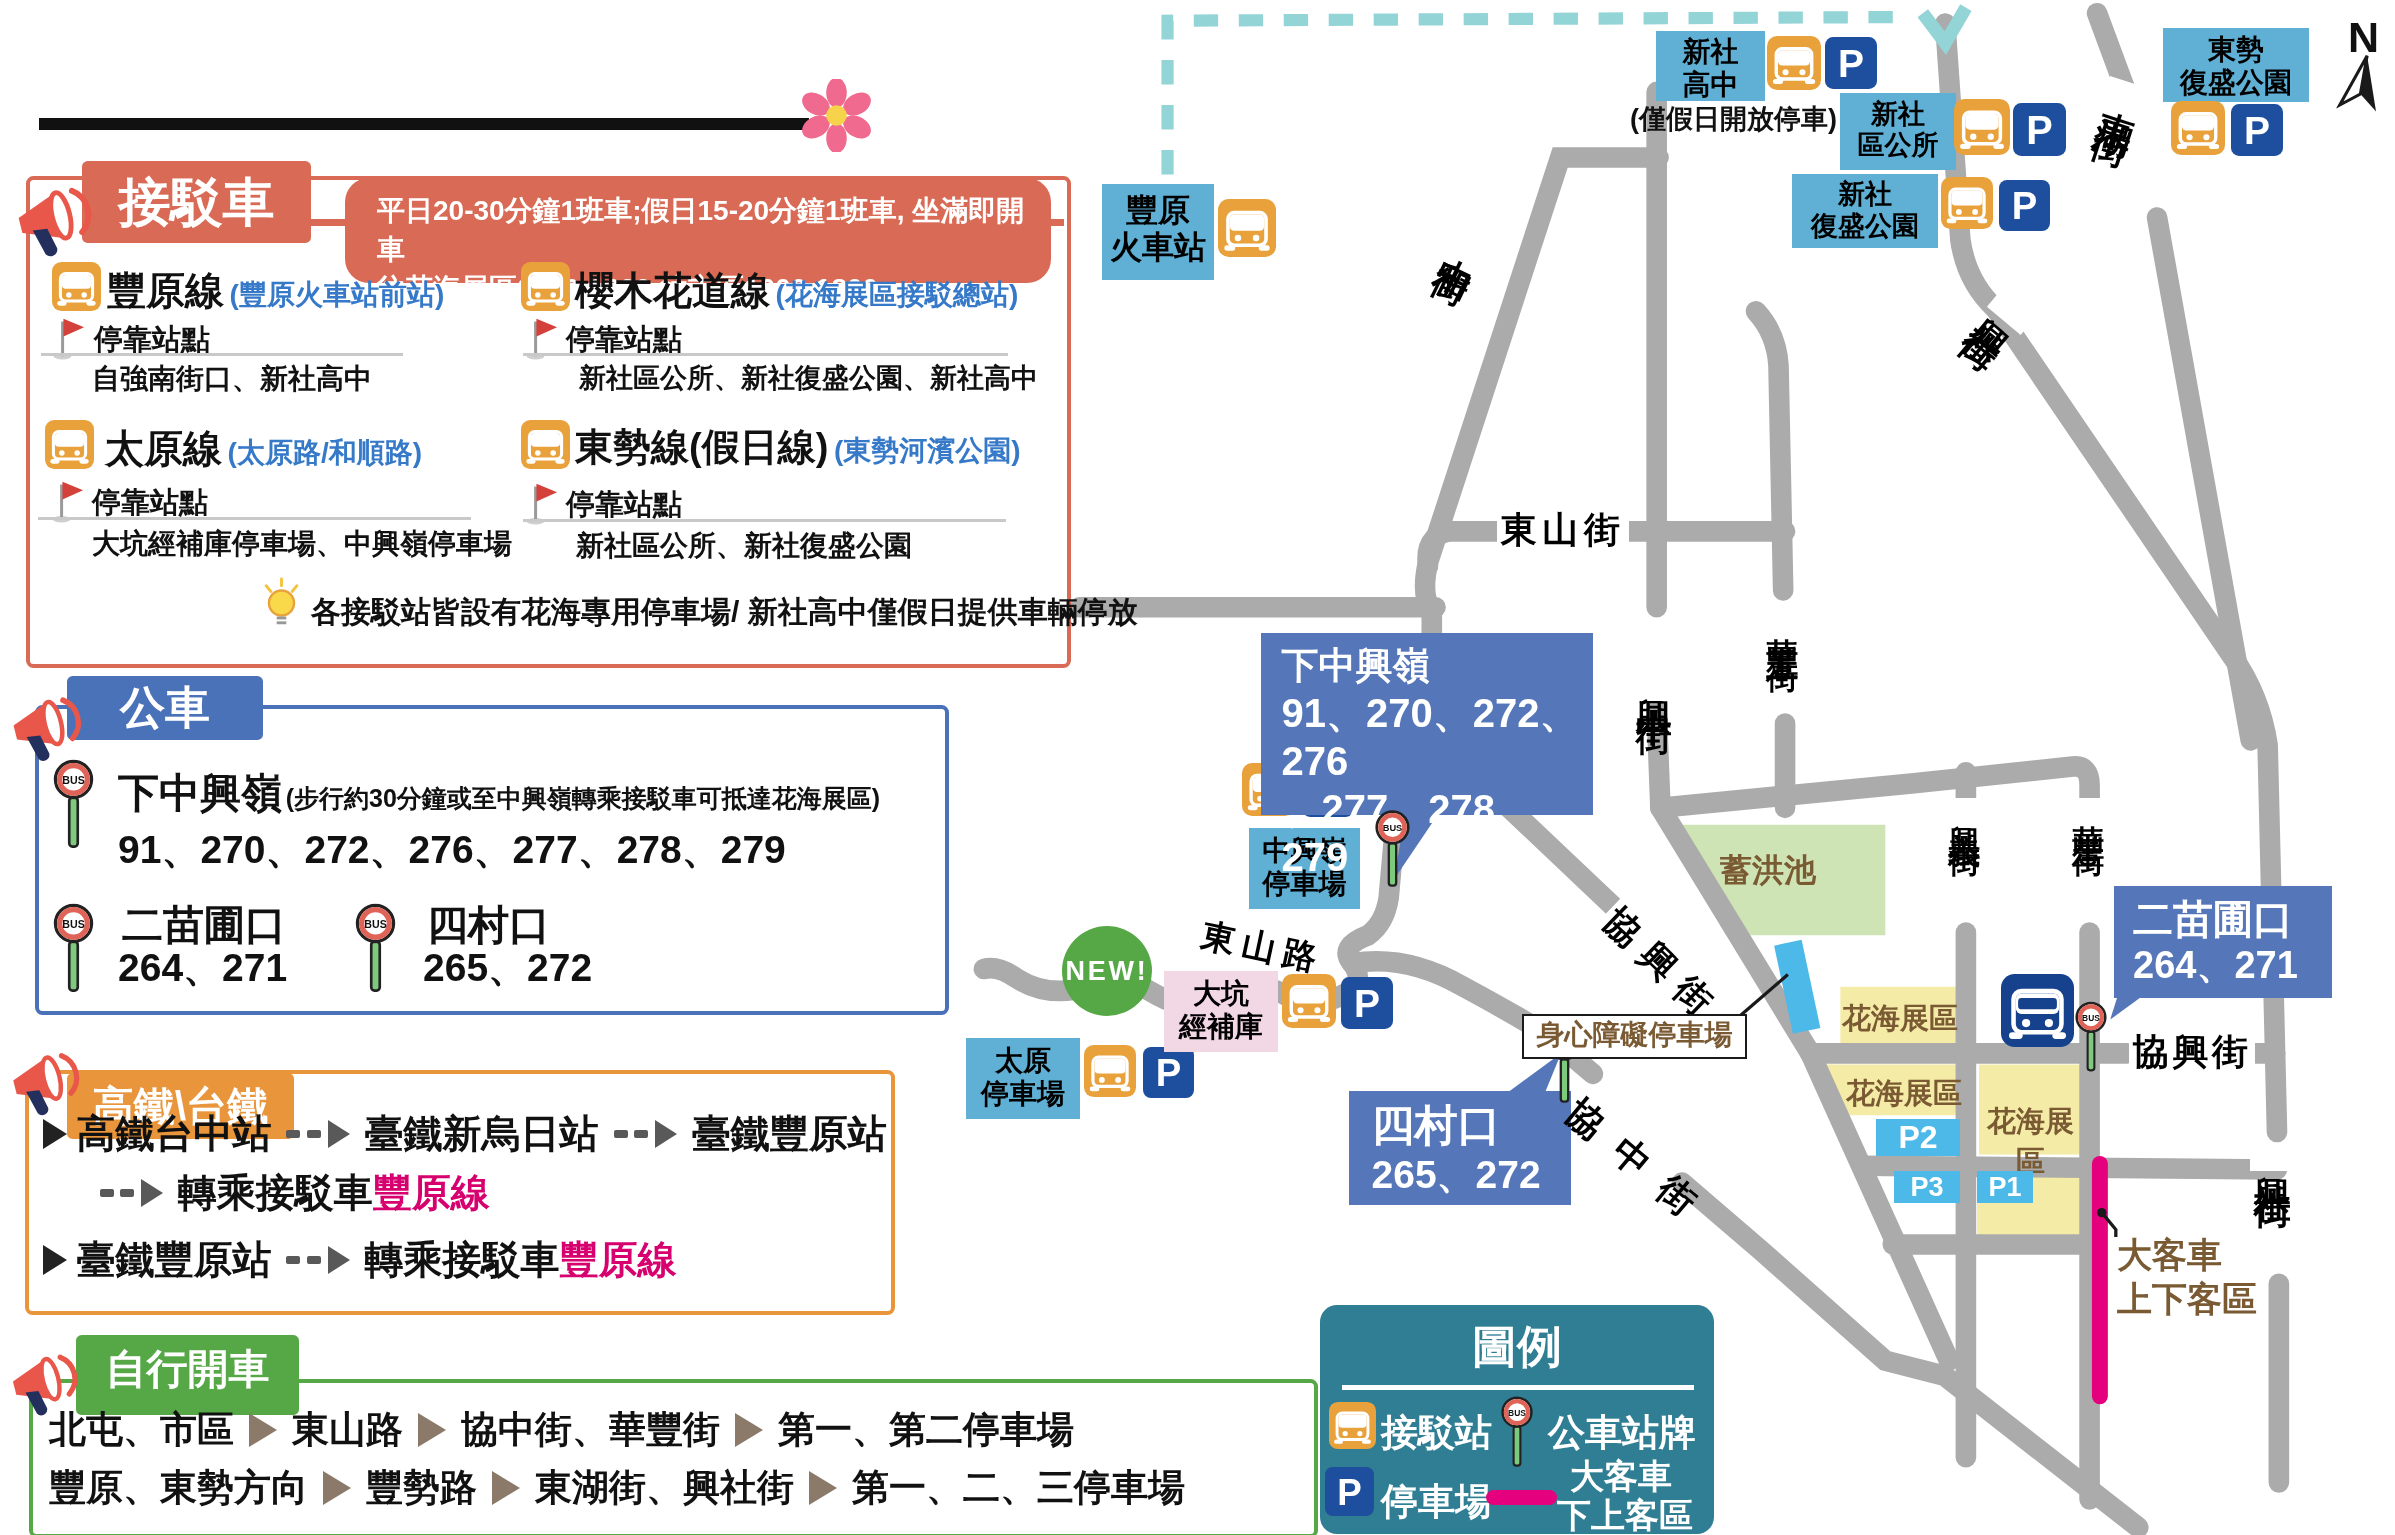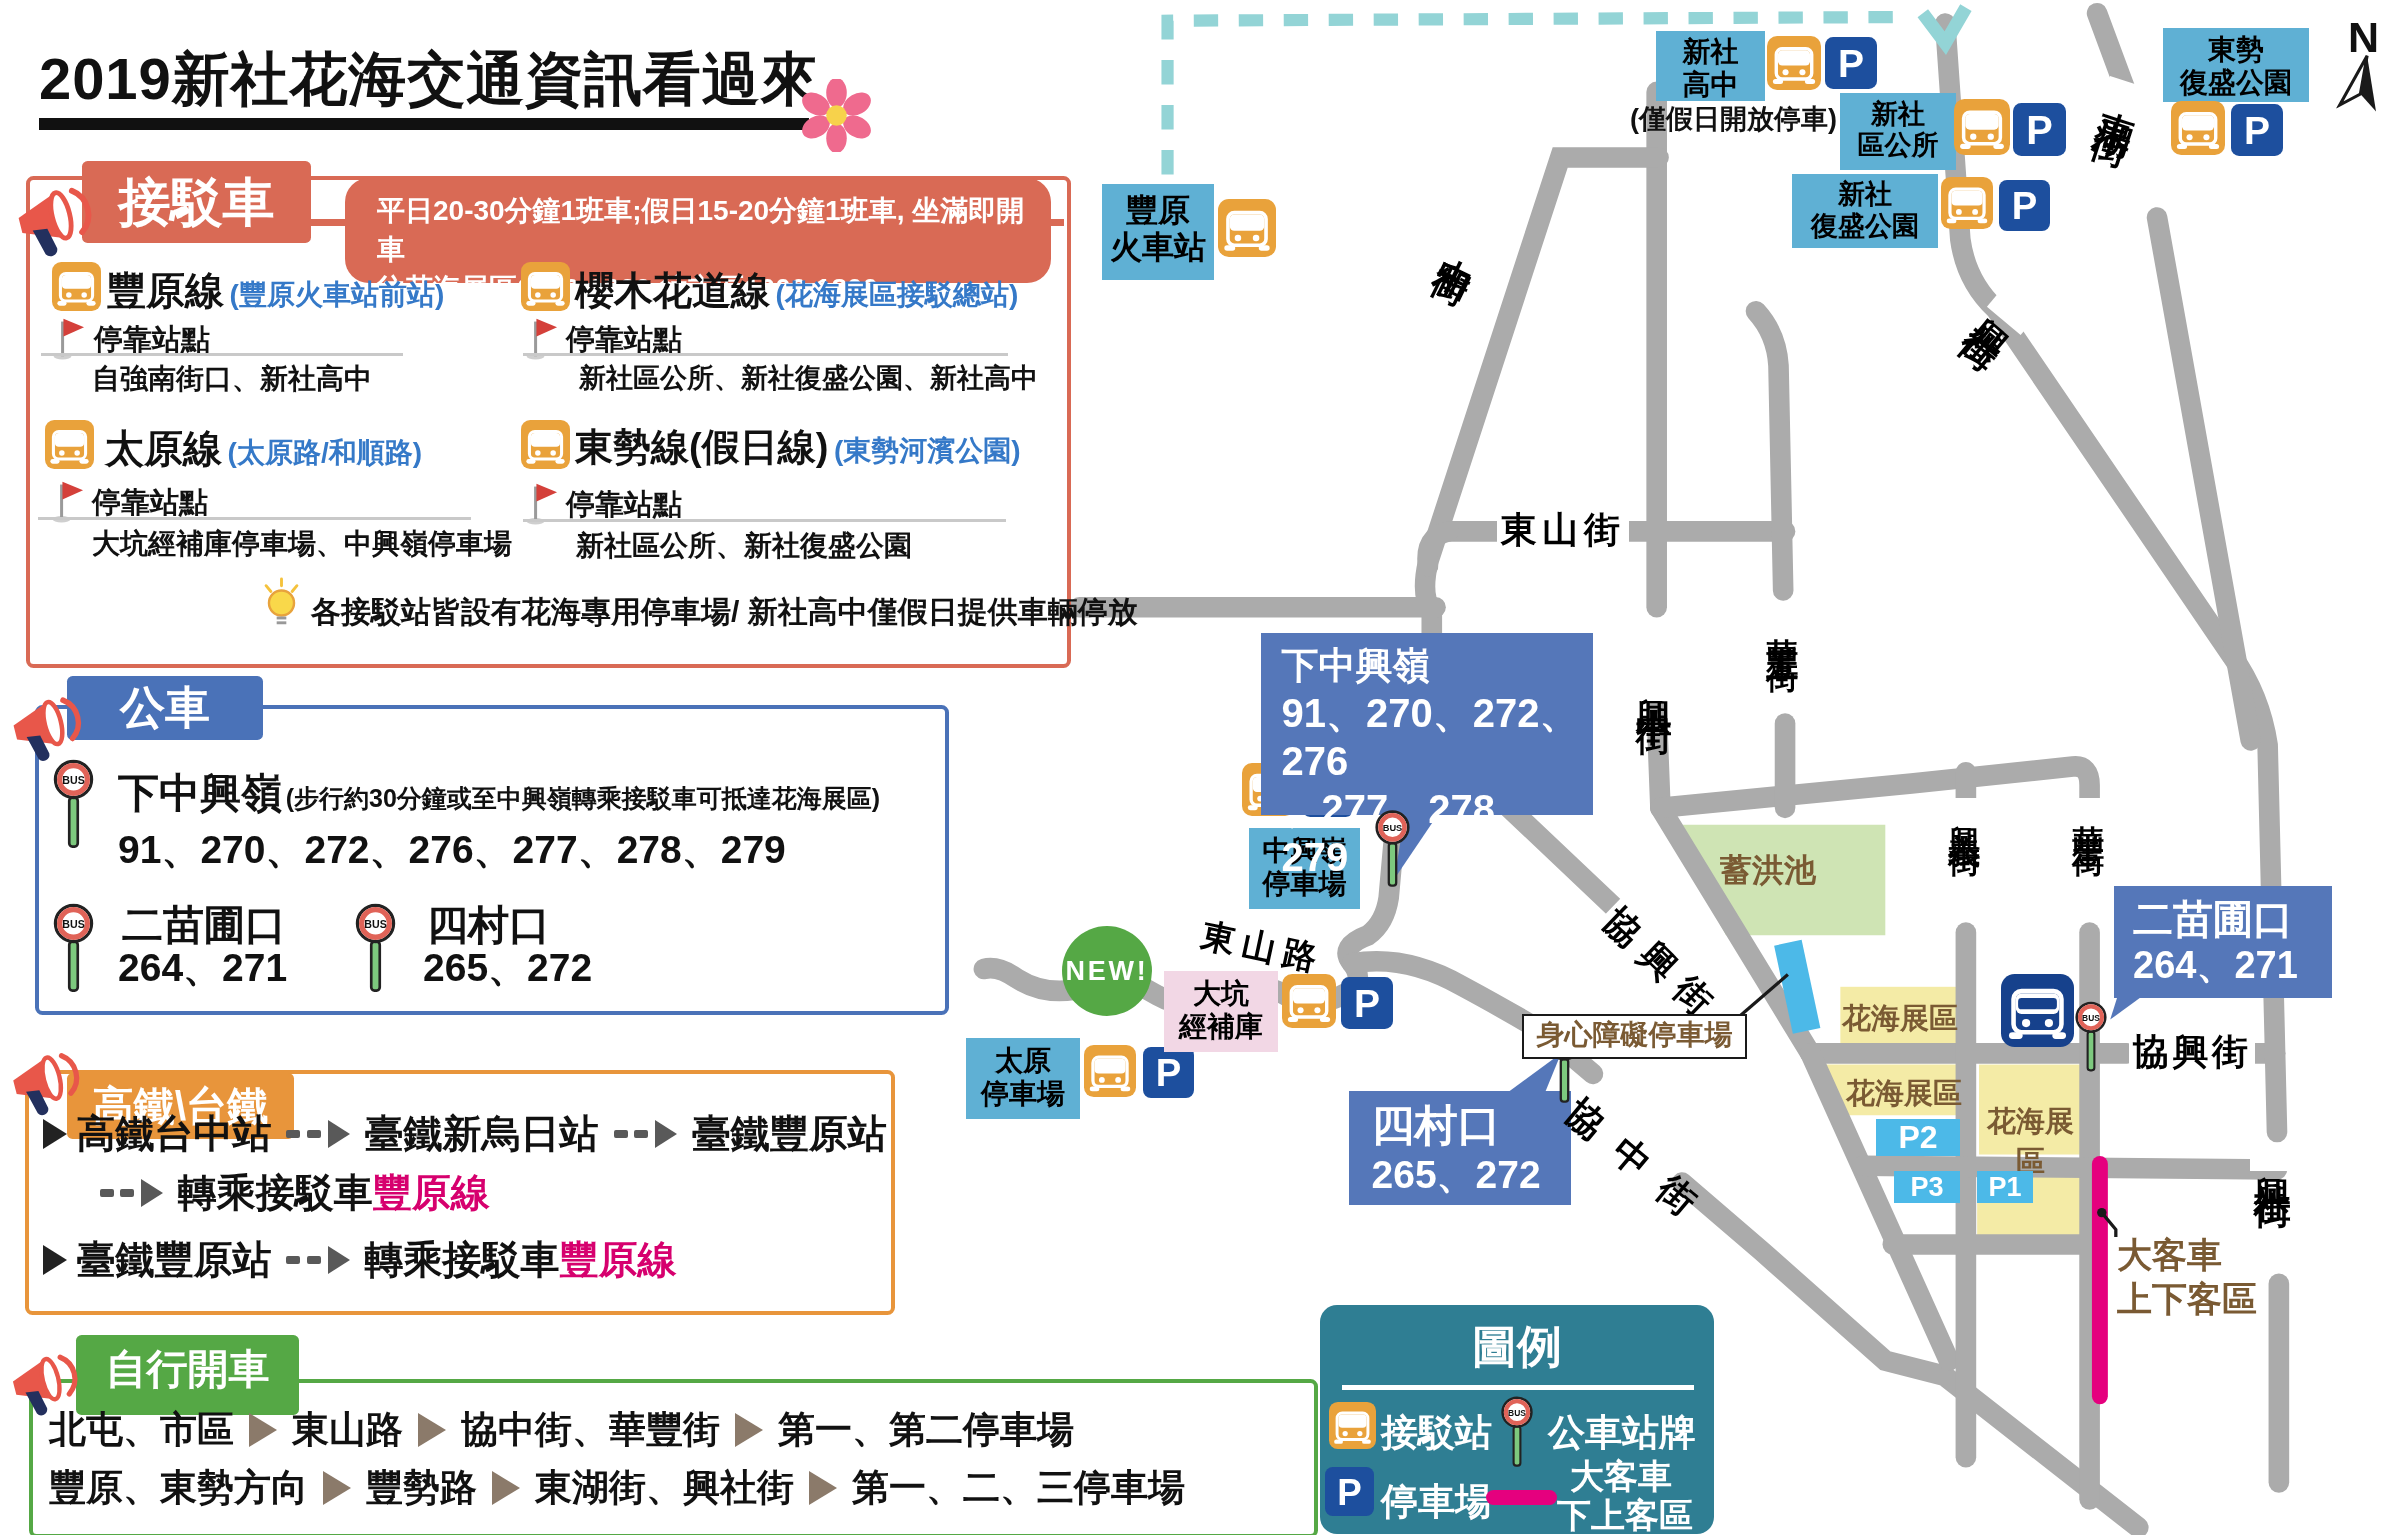--- a/index.html
+++ b/index.html
@@ -300,21 +300,20 @@
 <div class="cyanbox" style="left:1876px;top:1119px;width:84px;height:37px;font-size:32px;line-height:37px;">P2</div>
 <div class="cyanbox" style="left:1894px;top:1171px;width:66px;height:32px;font-size:27px;line-height:32px;">P3</div>
 <div class="cyanbox" style="left:1977px;top:1171px;width:56px;height:32px;font-size:27px;line-height:32px;">P1</div>
 
 <div class="abs brown" style="left:1522px;top:1014px;width:221px;height:41px;background:#fff;border:2.8px solid #1a1a1a;font-size:28px;text-align:center;line-height:37px;">身心障礙停車場</div>
 <div class="abs brown" style="left:2117px;top:1233px;font-size:35px;line-height:1.25;">
   <div>大客車</div>
   <div>上下客區</div>
 </div>
 
-<div class="abs" style="left:39px;top:41px;font-size:58px;letter-spacing:0.9px;">2019新社花海交通資訊看過來</div>
 <div class="abs" style="left:39px;top:118px;width:770px;height:12px;background:#111;"></div>
 <svg class="icon" style="left:800px;top:79px;width:73px;height:73px;" viewBox="0 0 78 78" width="73" height="73">
       <use href="#sym-flower"></use>
     </svg>
 
 <div class="panel" style="left:26px;top:176px;width:1037px;height:484px;border:4.7px solid #d96a55;"></div>
 <div class="abs" style="left:300px;top:219px;width:764px;height:6.6px;background:#d96a55;"></div>
 <div class="phead" style="left:82px;top:161px;width:229px;height:82px;background:#d96a55;">
   <span style="font-size:52px;line-height:82px;">接駁車</span>
 </div>

